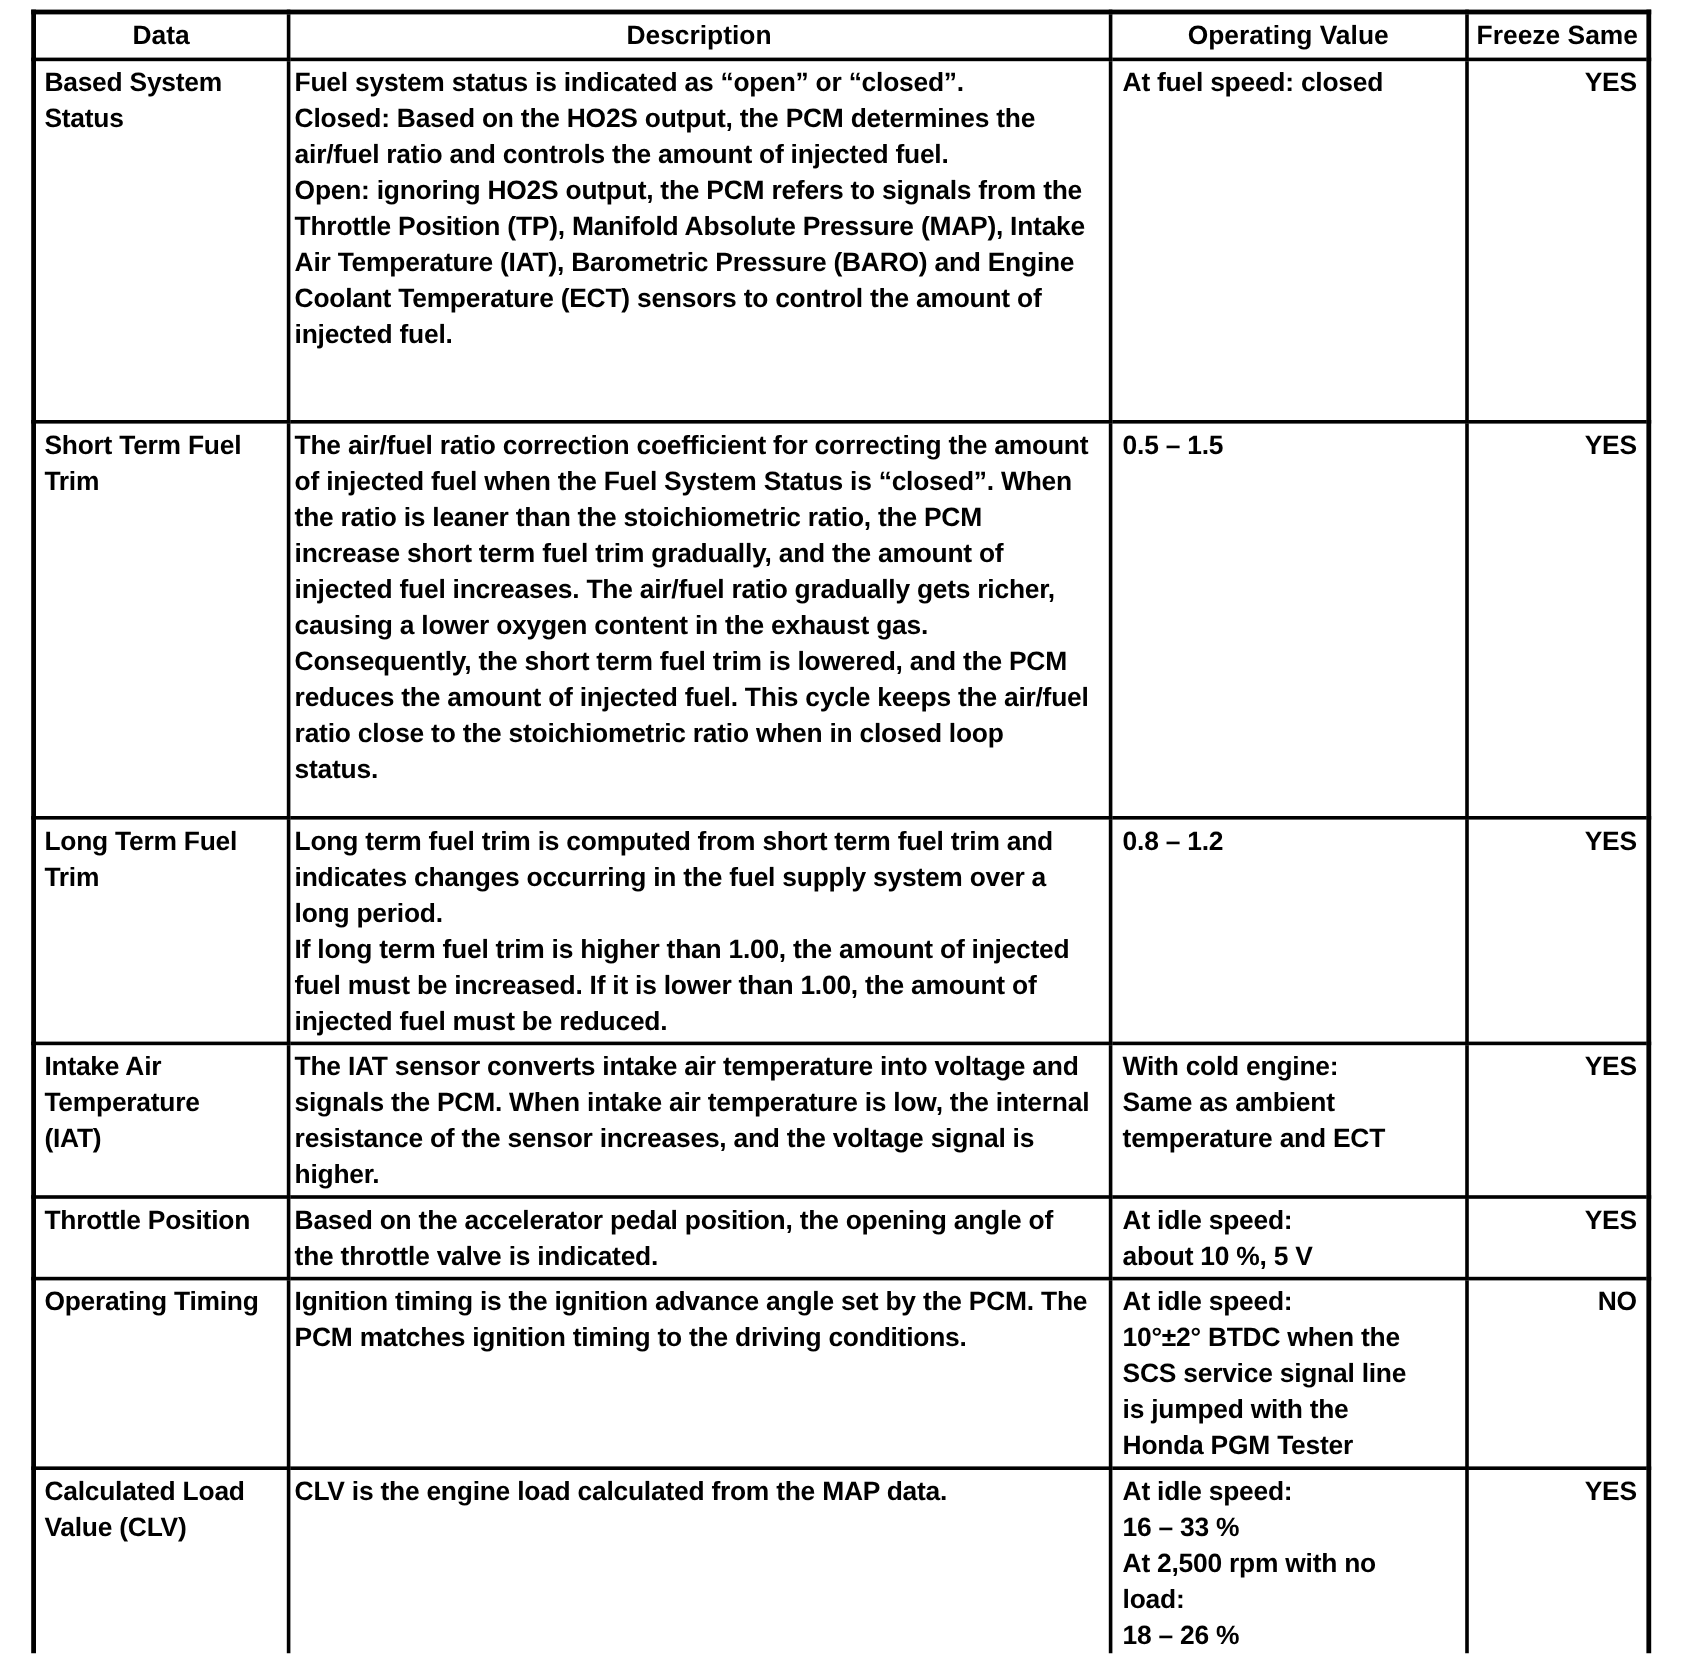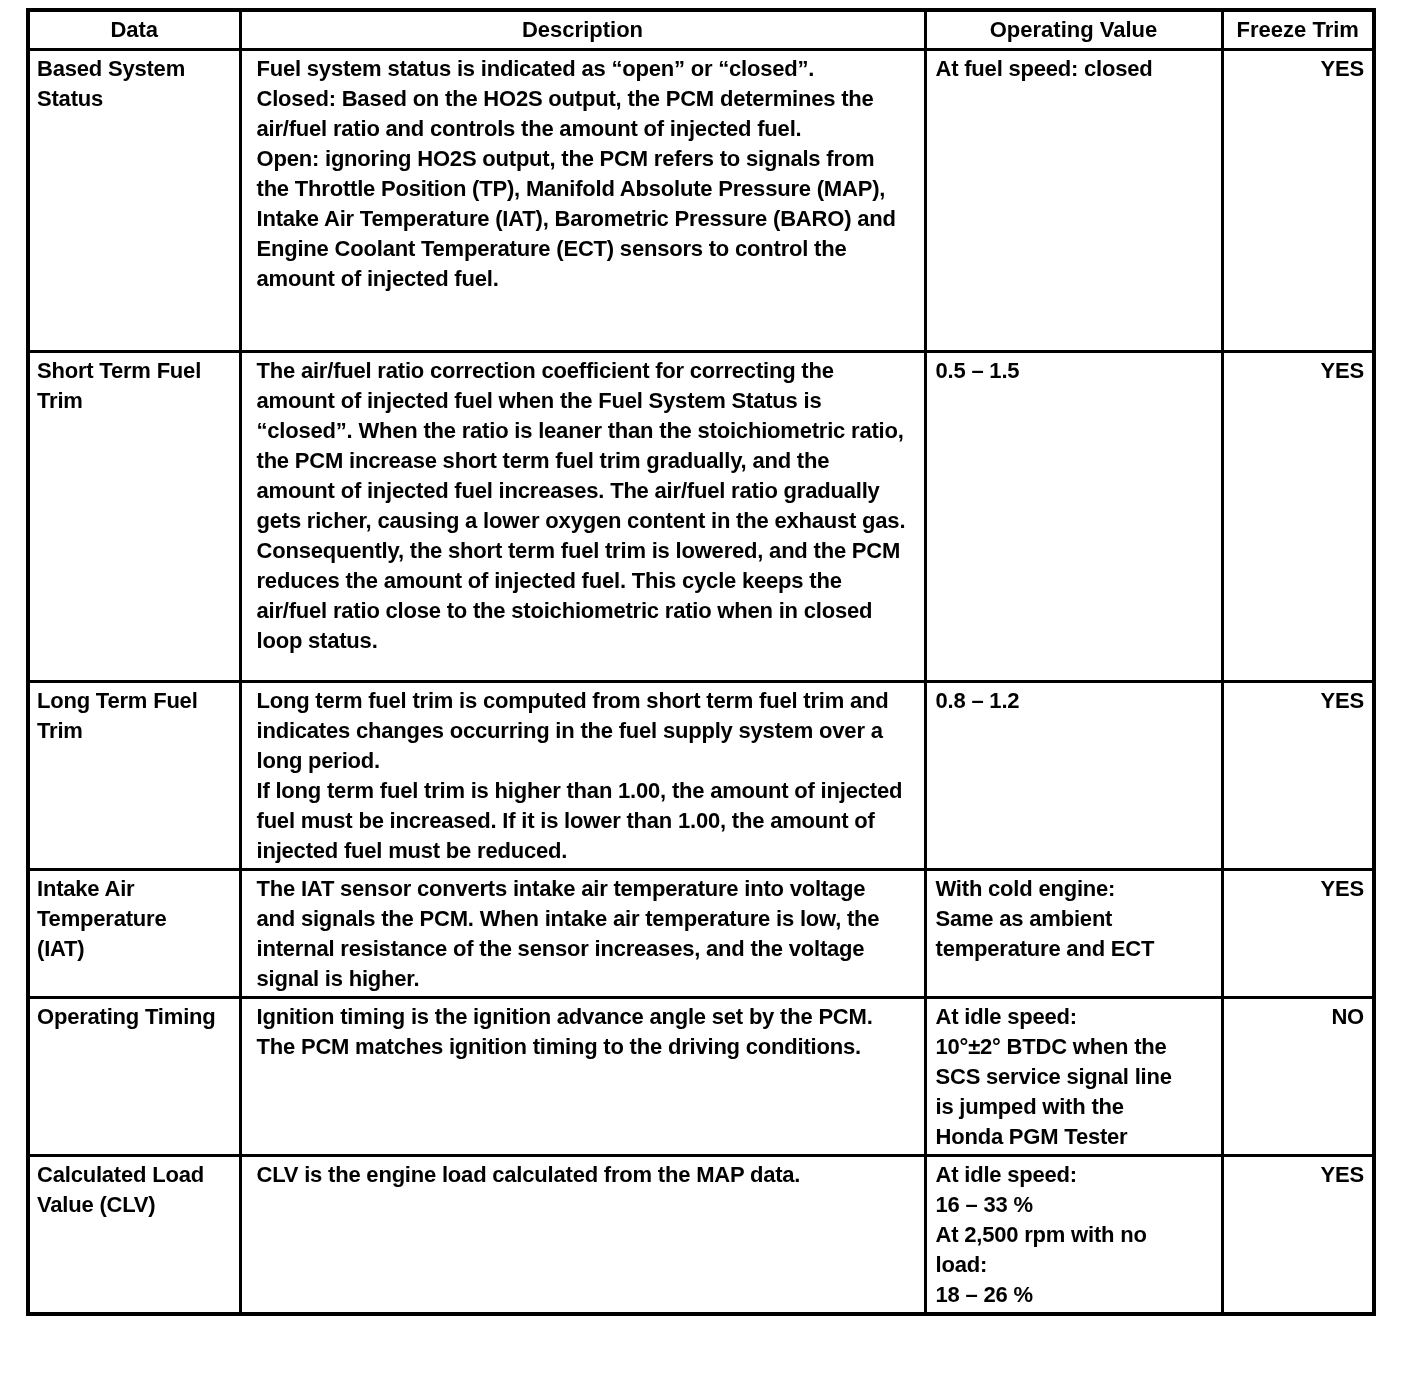--- a/index.html
+++ b/index.html
@@ -51,21 +51,21 @@
     vertical-align: top;
     font-size: 22px;
     font-weight: 700;
     line-height: 30px;
     padding: 3px 8px 2px 8px;
     white-space: pre-line;
     letter-spacing: -0.2px;
     overflow: hidden;
   }
   td.cell-data  { padding-left: 7px; }
-  td.cell-desc  { padding-left: 15px; padding-right: 14px; }
+  td.cell-desc  { padding-left: 4px; padding-right: 14px; }
   td.cell-opval { padding-left: 9px; padding-right: 6px; }
   td.cell-freeze {
     text-align: right;
     white-space: normal;
   }
   
   tbody tr:nth-child(1) { height: 302px; }
   tbody tr:nth-child(2) { height: 330px; }
   tbody tr:nth-child(3) { height: 180px; margin-top: 19px; }
   tbody tr:nth-child(4) { height: 120px; }
@@ -82,21 +82,21 @@
       <col class="c-data">
       <col class="c-desc">
       <col class="c-opval">
       <col class="c-freeze">
     </colgroup>
     <thead>
       <tr>
         <th>Data</th>
         <th>Description</th>
         <th>Operating Value</th>
-        <th>Freeze Trim</th>
+        <th>Freeze Same</th>
       </tr>
     </thead>
     <tbody>
         <tr>
     <td class="cell-data">Based System
 Status</td>
     <td class="cell-desc">Fuel system status is indicated as “open” or “closed”.
 Closed: Based on the HO2S output, the PCM determines the air/fuel ratio and controls the amount of injected fuel.
 Open: ignoring HO2S output, the PCM refers to signals from the Throttle Position (TP), Manifold Absolute Pressure (MAP), Intake Air Temperature (IAT), Barometric Pressure (BARO) and Engine Coolant Temperature (ECT) sensors to control the amount of injected fuel.</td>
     <td class="cell-opval">At fuel speed: closed</td>
@@ -121,20 +121,27 @@
     <td class="cell-data">Intake Air
 Temperature
 (IAT)</td>
     <td class="cell-desc">The IAT sensor converts intake air temperature into voltage and signals the PCM. When intake air temperature is low, the internal resistance of the sensor increases, and the voltage signal is higher.</td>
     <td class="cell-opval">With cold engine:
 Same as ambient
 temperature and ECT</td>
     <td class="cell-freeze">YES</td>
   </tr>
         <tr>
+    <td class="cell-data">Throttle Position</td>
+    <td class="cell-desc">Based on the accelerator pedal position, the opening angle of the throttle valve is indicated.</td>
+    <td class="cell-opval">At idle speed:
+about 10 %, 5 V</td>
+    <td class="cell-freeze">YES</td>
+  </tr>
+        <tr>
     <td class="cell-data">Operating Timing</td>
     <td class="cell-desc">Ignition timing is the ignition advance angle set by the PCM. The PCM matches ignition timing to the driving conditions.</td>
     <td class="cell-opval">At idle speed:
 10°±2° BTDC when the
 SCS service signal line
 is jumped with the
 Honda PGM Tester</td>
     <td class="cell-freeze">NO</td>
   </tr>
         <tr>

